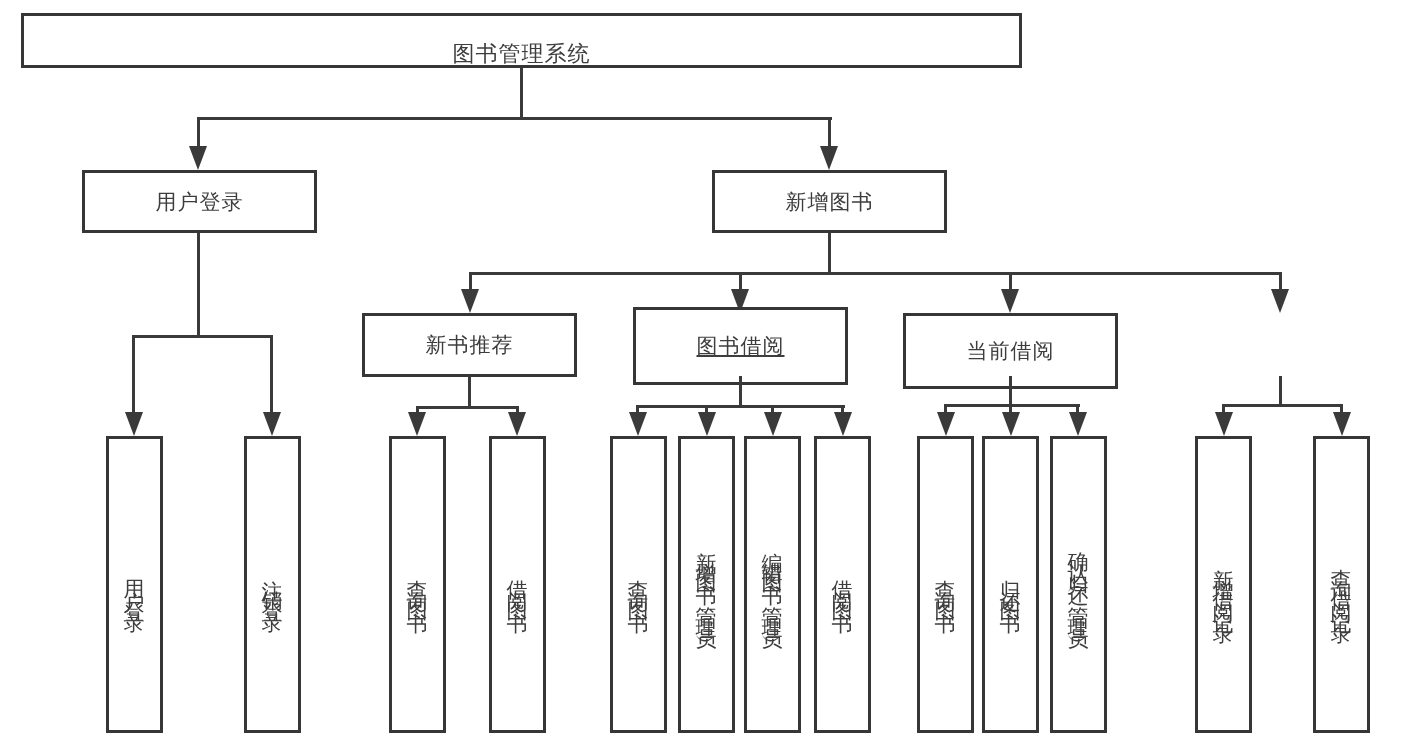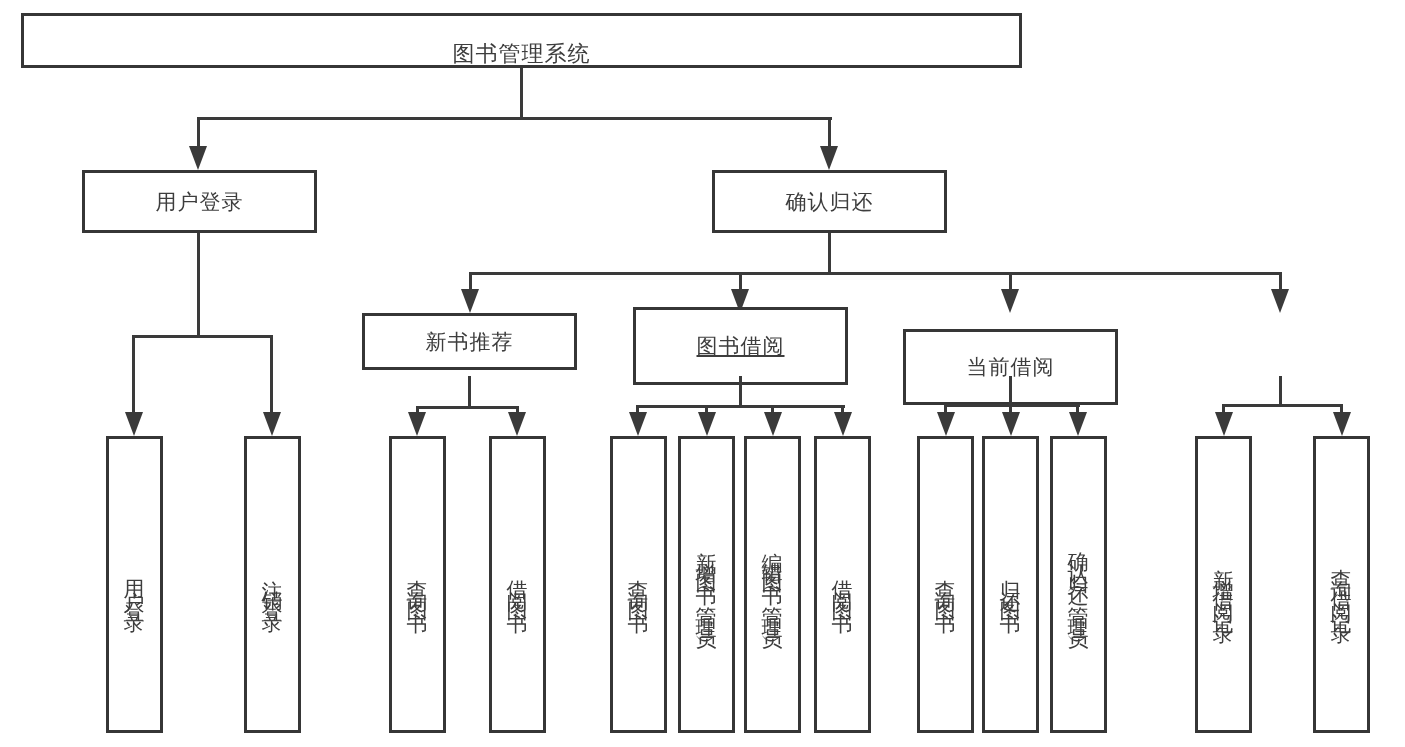--- a/index.html
+++ b/index.html
@@ -63,48 +63,48 @@
   <div class="hl" style="left:197px;top:117px;width:635px;"></div>
   <div class="vl" style="left:197px;top:117px;height:30px;"></div>
   <div class="arr" style="left:189px;top:146px;"></div>
   <div class="vl" style="left:828px;top:117px;height:30px;"></div>
   <div class="arr" style="left:820px;top:146px;"></div>
 
   <div class="box hbox" style="left:82px;top:170px;width:235px;height:63px;">
     <span>用户登录</span>
   </div>
   <div class="box hbox" style="left:712px;top:170px;width:235px;height:63px;">
-    <span>确认归还</span>
+    <span>新增图书</span>
   </div>
 
   <div class="vl" style="left:197px;top:233px;height:104px;"></div>
   <div class="hl" style="left:132px;top:335px;width:141px;"></div>
   <div class="vl" style="left:132px;top:335px;height:79px;"></div>
   <div class="arr" style="left:125px;top:412px;"></div>
   <div class="vl" style="left:270px;top:335px;height:79px;"></div>
   <div class="arr" style="left:263px;top:412px;"></div>
 
   <div class="vl" style="left:828px;top:233px;height:41px;"></div>
   <div class="hl" style="left:469px;top:272px;width:812px;"></div>
   <div class="vl" style="left:469px;top:272px;height:19px;"></div>
   <div class="arr" style="left:461px;top:289px;"></div>
   <div class="vl" style="left:739px;top:272px;height:19px;"></div>
   <div class="arr" style="left:731px;top:289px;"></div>
   <div class="vl" style="left:1009px;top:272px;height:19px;"></div>
   <div class="arr" style="left:1001px;top:289px;"></div>
   <div class="vl" style="left:1279px;top:272px;height:19px;"></div>
   <div class="arr" style="left:1271px;top:289px;"></div>
 
-  <div class="box hbox" style="left:362px;top:313px;width:215px;height:57px;">
+  <div class="box hbox" style="left:362px;top:313px;width:215px;height:64px;">
     <span>新书推荐</span>
   </div>
   <div class="box hbox" style="left:633px;top:307px;width:215px;height:78px;text-decoration:underline;">
     <span>图书借阅</span>
   </div>
-  <div class="box hbox" style="left:903px;top:313px;width:215px;height:76px;margin-top:16px;">
+  <div class="box hbox" style="left:903px;top:313px;width:215px;height:76px;">
     <span>当前借阅</span>
   </div>
 
   <div class="vl" style="left:468px;top:376px;height:33px;"></div>
   <div class="hl" style="left:416px;top:406px;width:103px;"></div>
   <div class="vl" style="left:416px;top:406px;height:8px;"></div>
   <div class="arr" style="left:408px;top:412px;"></div>
   <div class="vl" style="left:516px;top:406px;height:8px;"></div>
   <div class="arr" style="left:508px;top:412px;"></div>
 

